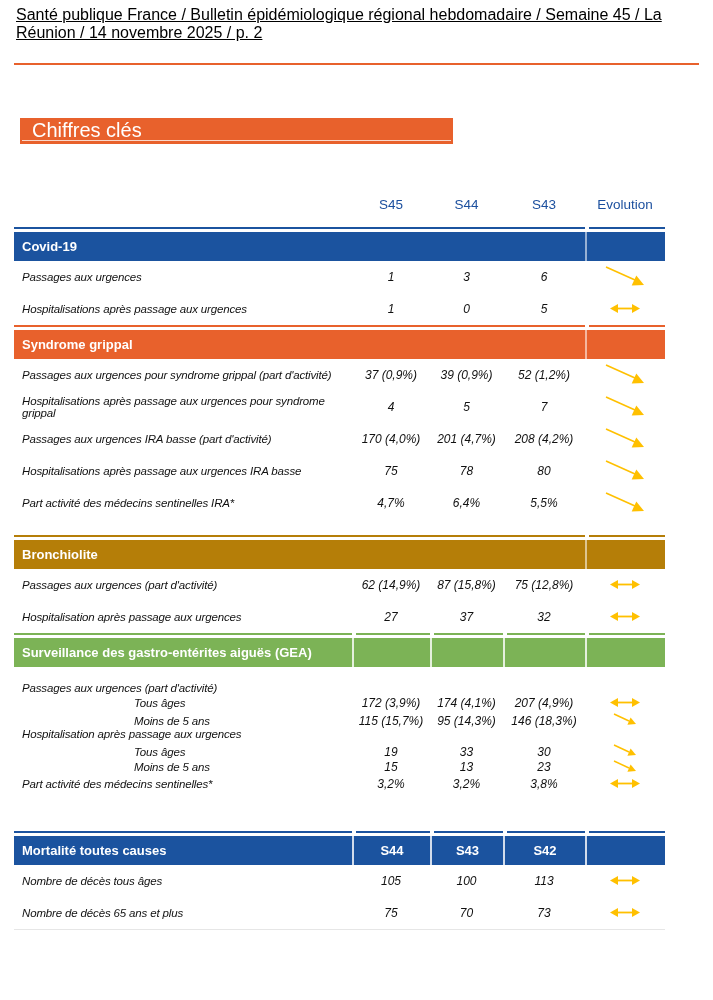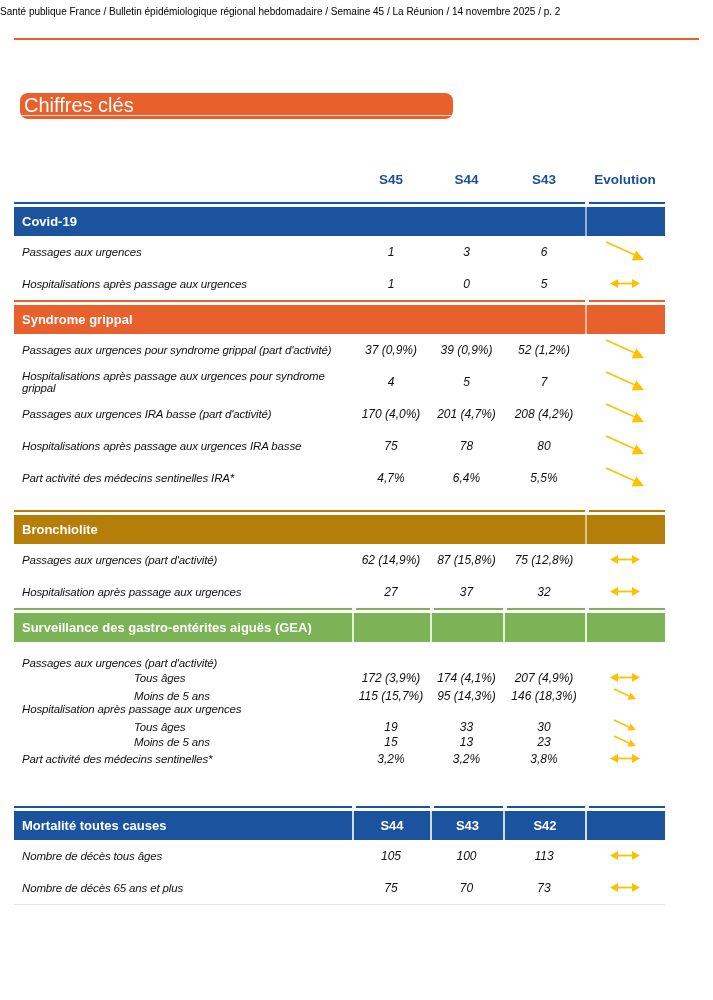--- a/index.html
+++ b/index.html
@@ -1,33 +1,33 @@
 <!DOCTYPE html>
 <html><head>
 <meta charset="utf-8">
 <style>
   html,body{margin:0;padding:0;}
   body{
     width:713px;height:1000px;background:#fff;overflow:hidden;
     font-family:"Liberation Sans","DejaVu Sans",sans-serif;color:#111;
   }
   .page{padding-top:6px;}
-  .page-header{margin-left:0;font-size:10px;color:#000;}
+  .page-header{margin-left:16px;font-size:16px;color:#000;text-decoration:underline;}
   .top-rule{margin:21px 14px 0 14px;height:2px;}
   .title-banner{
     position:relative;margin:53px 0 0 20px;width:433px;height:26px;
-    color:#fff;font-size:20px;line-height:25px;padding-left:4px;box-sizing:border-box;border-radius:8px;
+    color:#fff;font-size:20px;line-height:25px;padding-left:12px;box-sizing:border-box;
   }
   .title-banner::after{
     content:"";position:absolute;left:2px;right:2px;bottom:3px;height:1px;
     background:rgba(255,255,255,.75);
   }
   .table{margin-left:14px;width:651px;}
   .grid{display:grid;grid-template-columns:338px 78px 73px 82px 80px;}
-  .col-headers{margin-top:48px;height:24px;align-items:center;font-weight:bold;font-size:13.5px;}
+  .col-headers{margin-top:48px;height:24px;align-items:center;font-weight:normal;font-size:13.5px;}
   .col-headers span{text-align:center;}
   .section{position:relative;}
   .topline{height:2px;margin-bottom:3px;}
   .topline .seg{background:var(--c);}
   .topline .seg.evo{border-left:4px solid #fff;box-sizing:border-box;}
   .with-cols .topline .seg:not(:first-child){border-left:4px solid #fff;box-sizing:border-box;}
   .bar{height:29px;color:#fff;font-weight:bold;font-size:13px;}
   .bar .cell{
     background:var(--c);height:100%;display:flex;align-items:center;justify-content:center;
     box-sizing:border-box;

